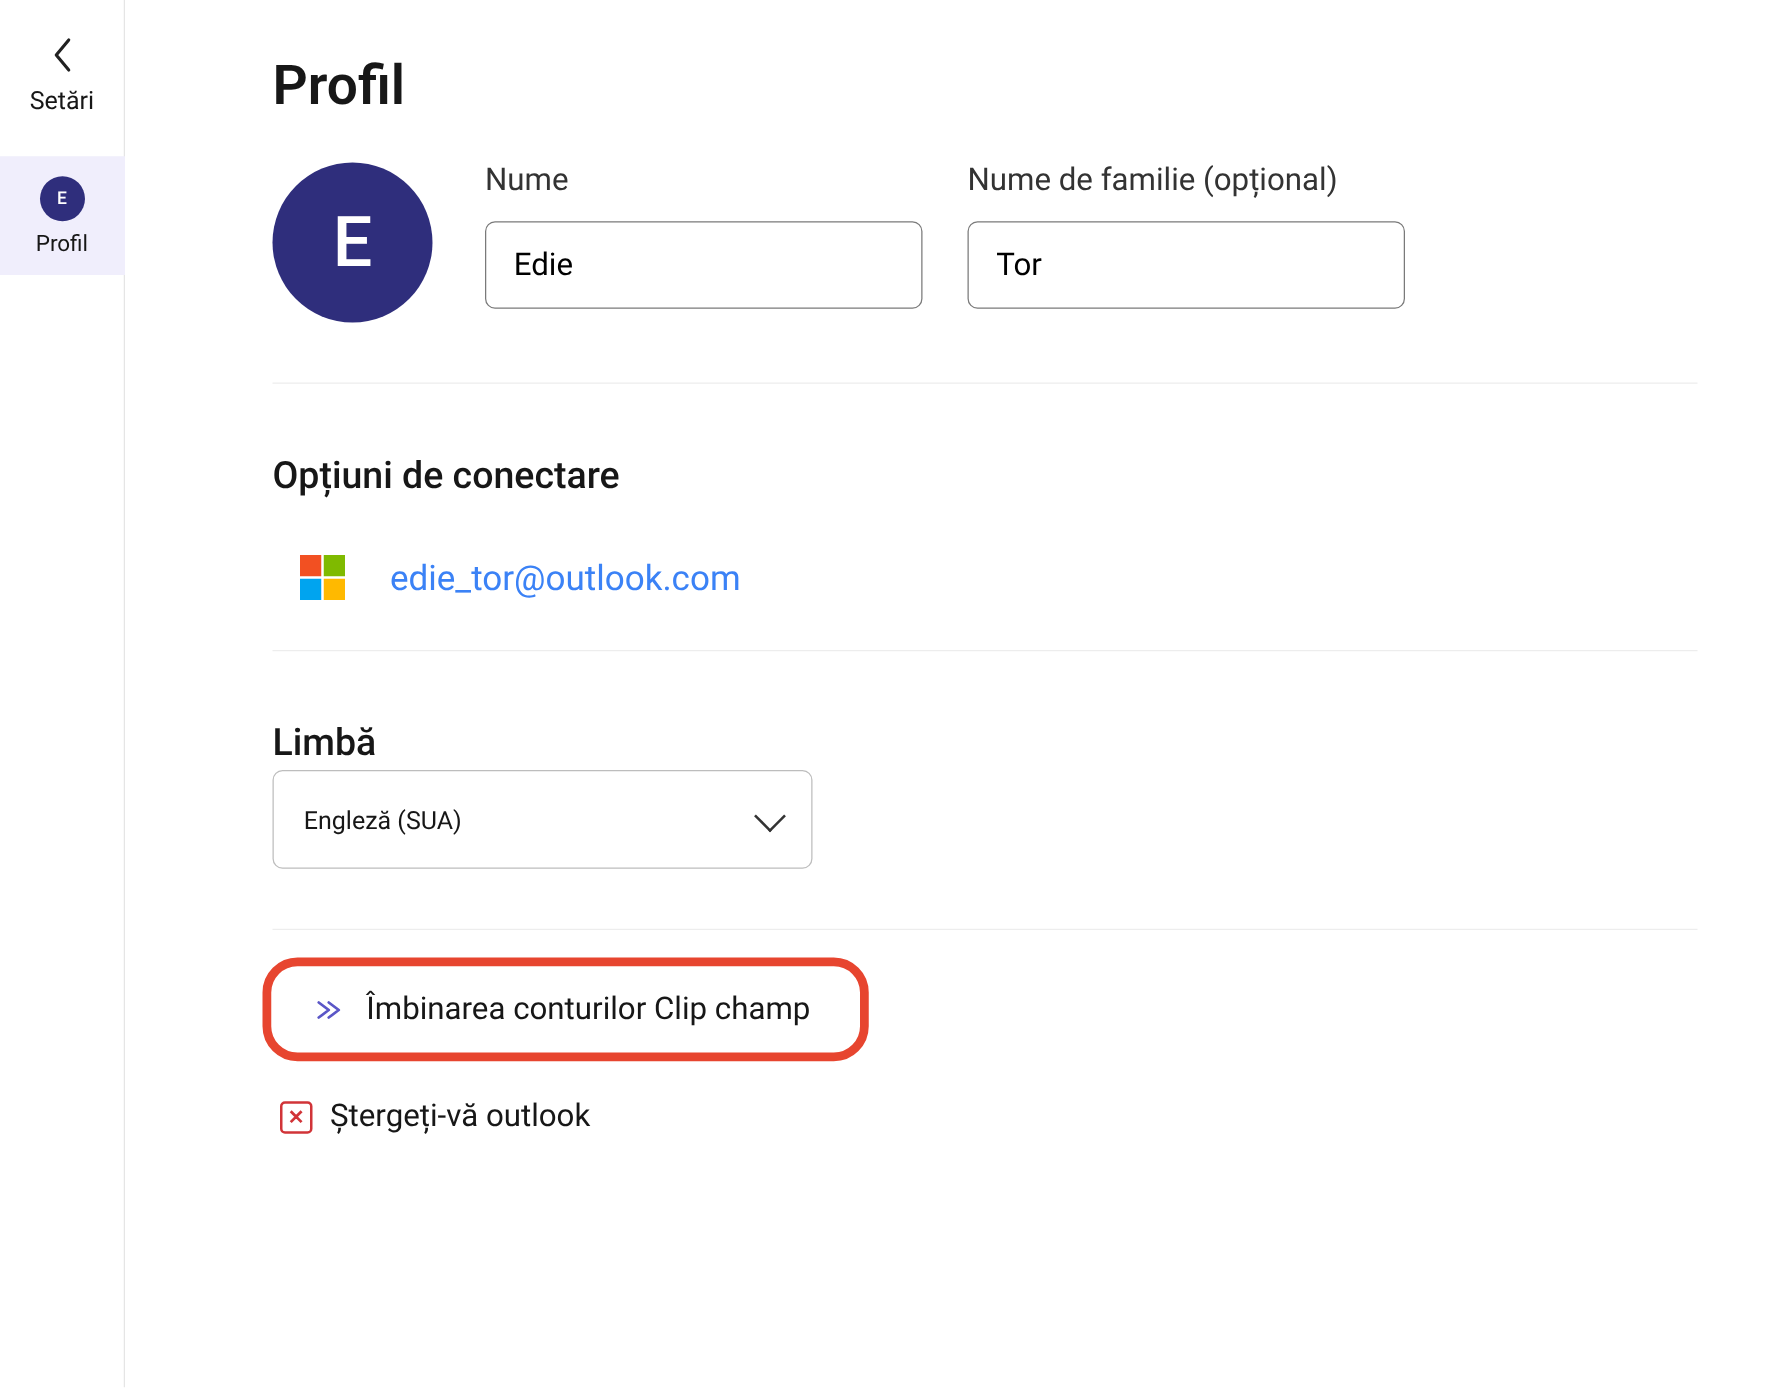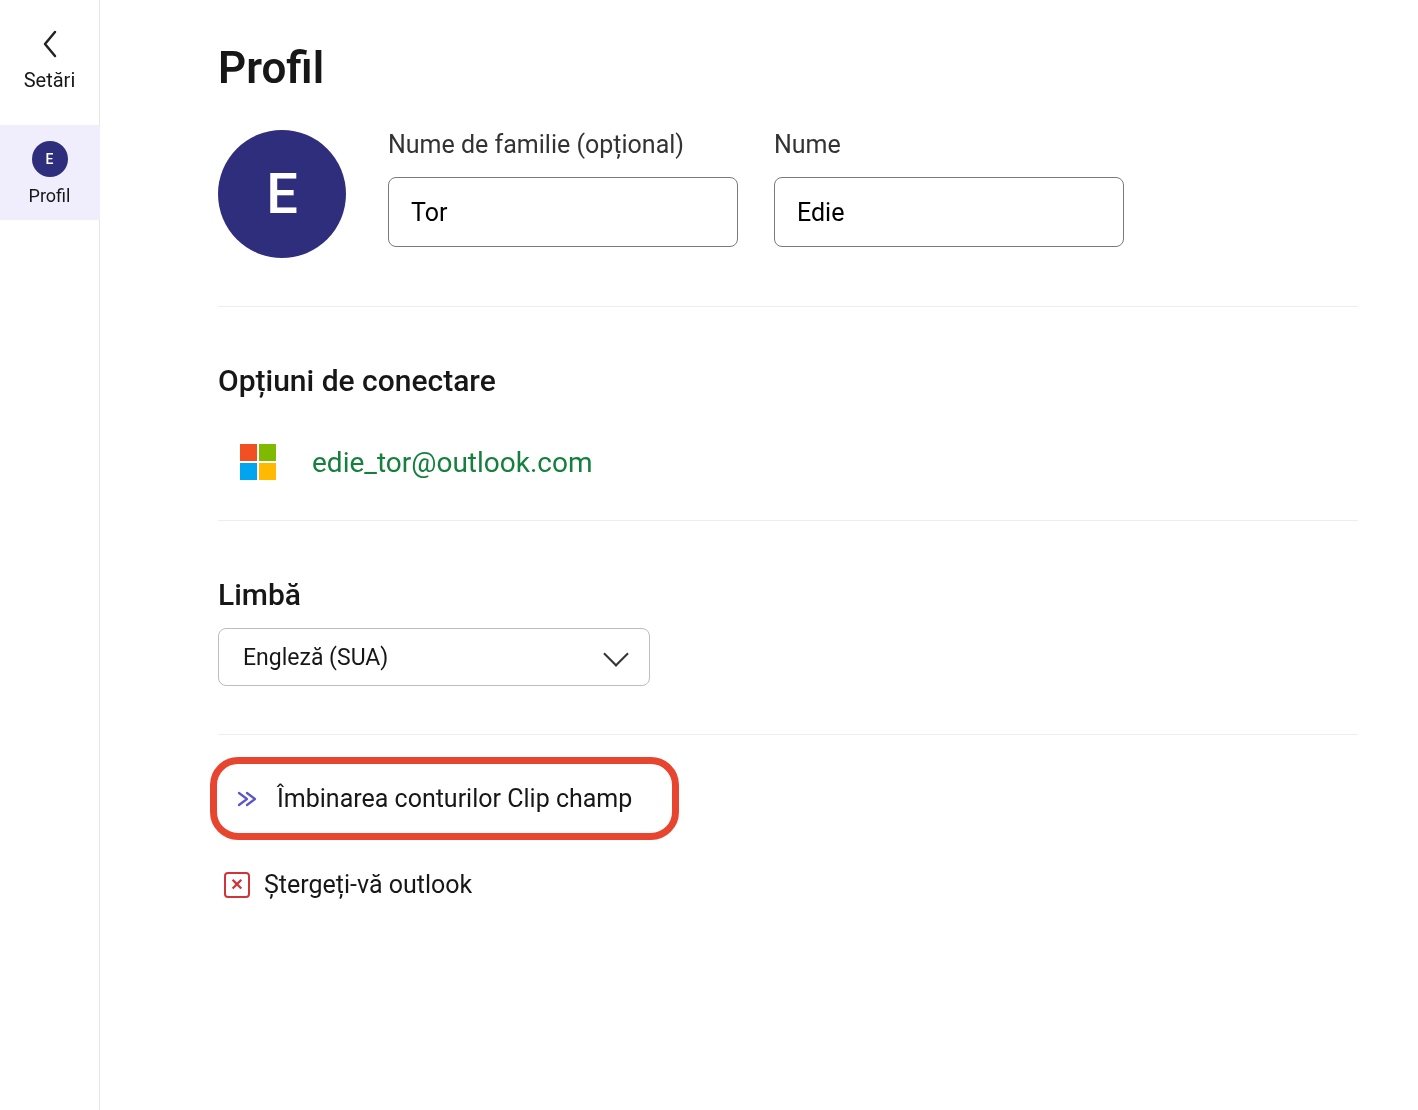--- a/index.html
+++ b/index.html
@@ -163,42 +163,42 @@
       grid-template-columns: 1fr 1fr;
       grid-template-rows: 1fr 1fr;
       gap: 2px;
     }
     .ms-logo > div:nth-child(1) { background: #f25022; }
     .ms-logo > div:nth-child(2) { background: #7fba00; }
     .ms-logo > div:nth-child(3) { background: #00a4ef; }
     .ms-logo > div:nth-child(4) { background: #ffb900; }
     .login-email {
       font-size: 28px;
-      color: #15803d;
+      color: #3b82f6;
     }
     .lang-section {
       padding-top: 56px;
       padding-bottom: 48px;
       border-bottom: 1px solid #ededed;
     }
     .lang-label {
       font-size: 30px;
       font-weight: 500;
-      margin-bottom: 16px;
+      margin-bottom: 4px;
     }
     .select-box {
       width: 432px;
-      height: 58px;
+      height: 79px;
       border: 1.5px solid #bdbdbd;
       border-radius: 8px;
       display: flex;
       align-items: center;
       justify-content: space-between;
       padding: 0 24px;
-      font-size: 23px;
+      font-size: 20px;
       cursor: pointer;
       background: #fff;
     }
     .chevron-down {
       width: 18px;
       height: 18px;
       border-right: 2.5px solid #333;
       border-bottom: 2.5px solid #333;
       transform: rotate(45deg);
       margin-top: -6px;
@@ -210,21 +210,21 @@
       padding: 12px 2px;
       cursor: pointer;
       font-size: 25px;
     }
     .merge-highlight {
       border: 7px solid #e7452f;
       border-radius: 28px;
       display: inline-flex;
       align-items: center;
       gap: 12px;
-      padding: 20px 40px 20px 20px;
+      padding: 20px 40px 20px 36px;
       margin-top: 10px;
       margin-left: -8px;
       cursor: pointer;
       font-size: 25px;
     }
     .actions-container {
       padding-top: 12px;
     }
     .merge-icon {
       color: #5b57c7;
@@ -271,26 +271,26 @@
 
 <main class="main">
   <h1 class="page-title">Profil</h1>
 
   <div class="profile-row">
     <div class="big-avatar">
       <span>E</span>
     </div>
     <div class="fields">
       <div class="field-group">
+        <label class="field-label">Nume</label>
+        <input class="text-input" type="text" value="Edie" style="">
+      </div>
+      <div class="field-group">
         <label class="field-label">Nume de familie (opțional)</label>
         <input class="text-input" type="text" value="Tor" style="">
-      </div>
-      <div class="field-group">
-        <label class="field-label">Nume</label>
-        <input class="text-input" type="text" value="Edie" style="">
       </div>
     </div>
   </div>
 
   <div class="section">
     <h2 class="section-title">Opțiuni de conectare</h2>
     <div class="login-row">
       <div class="ms-logo">
         <div></div>
           <div></div>

